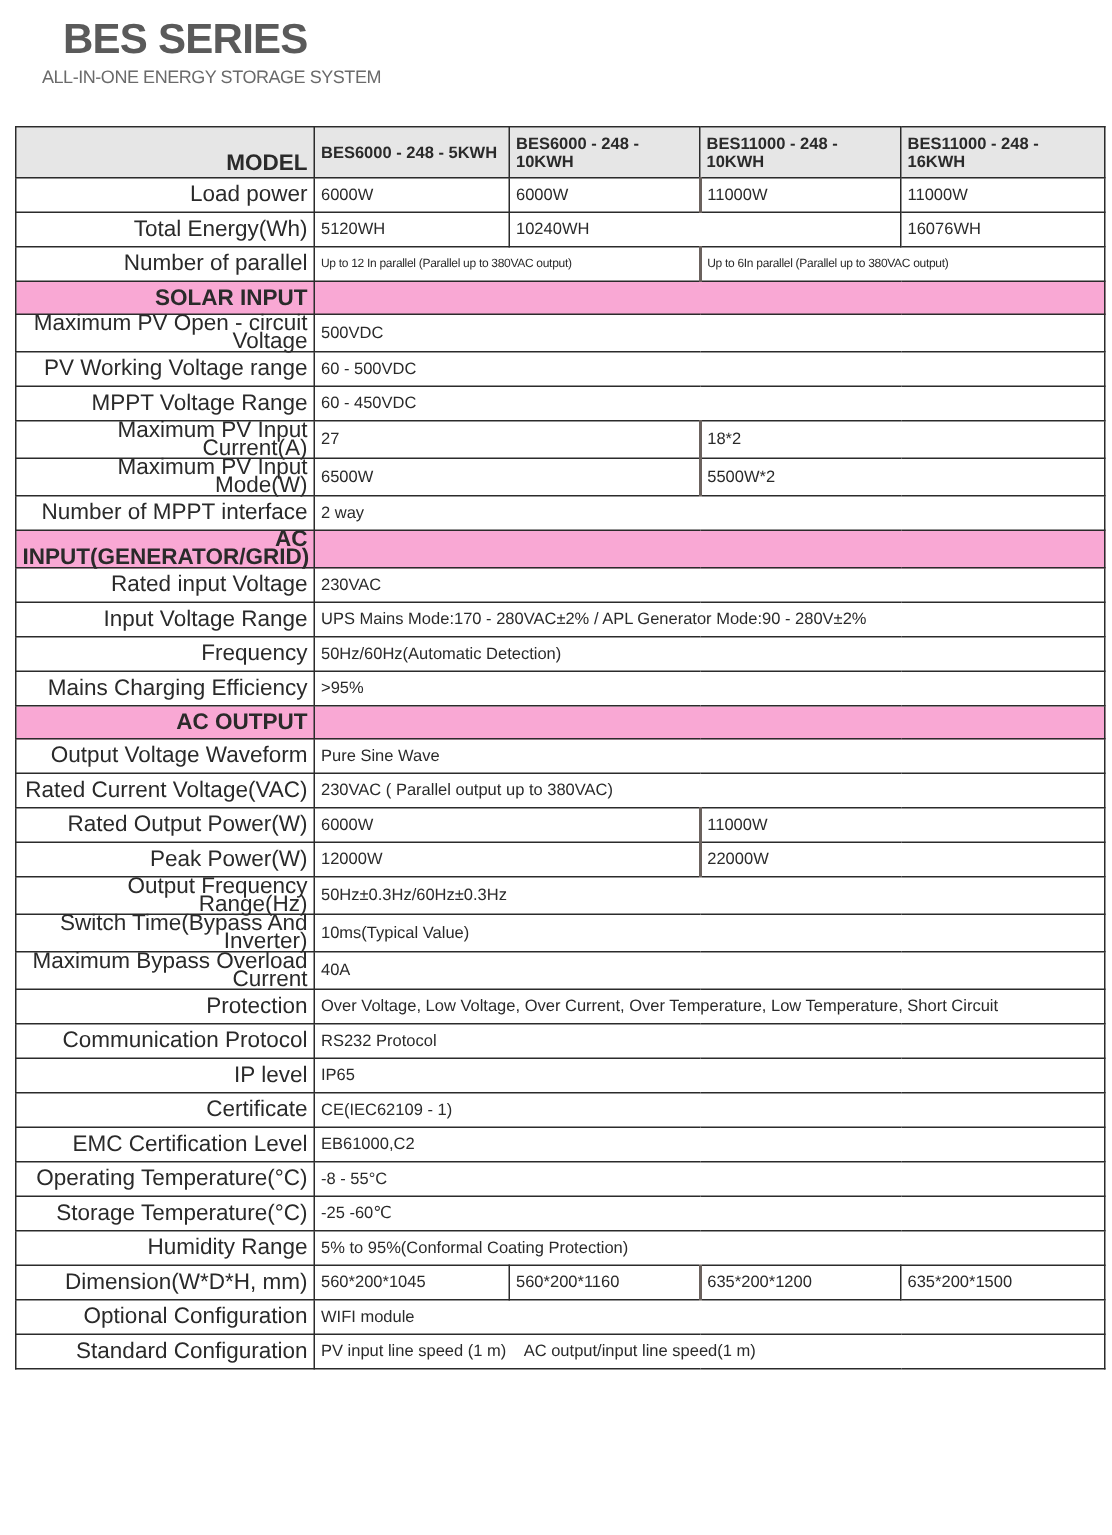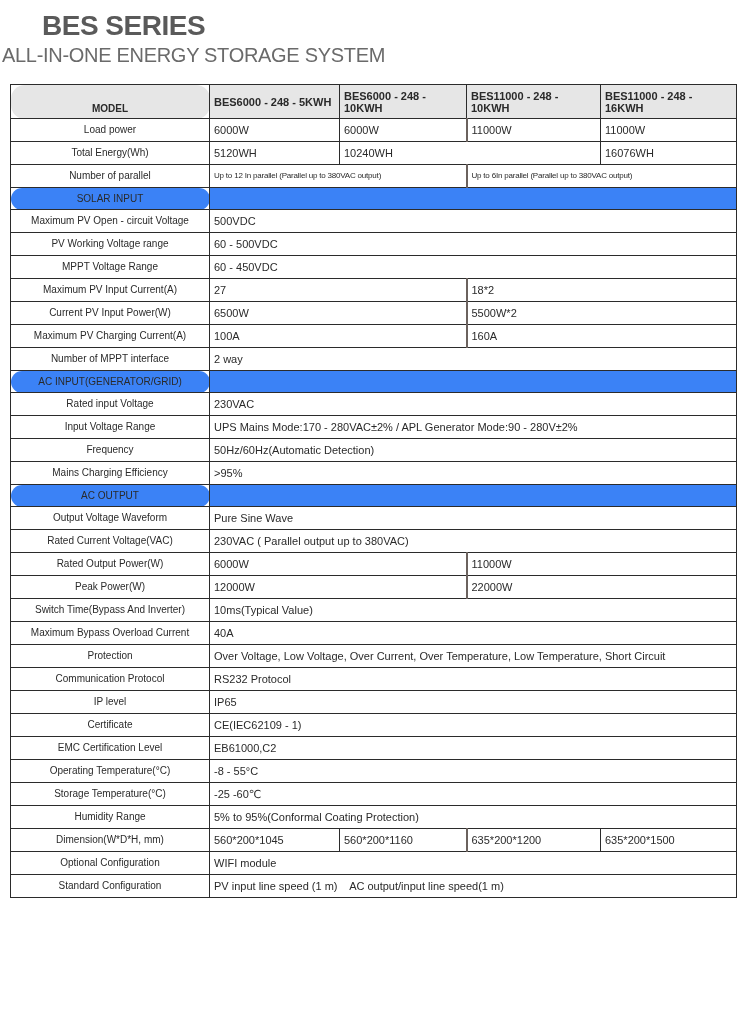--- a/index.html
+++ b/index.html
@@ -1,29 +1,29 @@
 <!DOCTYPE html>
 <html><head>
 <meta charset="utf-8">
 <style>
   html, body { margin:0; padding:0; background:#ffffff; }
   body { width:741px; height:1023px; position:relative; overflow:hidden;
          font-family:"Liberation Sans", "DejaVu Sans", sans-serif; color:#222; }
   .title { position:absolute; left:10px; top:10px; font-size:28px; font-weight:bold;
            color:#5a5a5a; letter-spacing:-0.5px; font-family:"Liberation Sans", sans-serif;margin-left:32px; }
-  .subtitle { position:absolute; left:2px; top:44px; font-size:20px; color:#6a6a6a;
+  .subtitle { position:absolute; left:28px; top:44px; font-size:12px; color:#6a6a6a;
               letter-spacing:-0.3px; font-family:"Liberation Sans", sans-serif; }
   table.spec { position:absolute; left:10px; top:84px; width:726px; border-collapse:collapse;
                table-layout:fixed; font-size:11px; }
   table.spec td { border:1px solid #2b2b2b; height:22px; padding:0 4px; line-height:12px;
                   vertical-align:middle; }
-  table.spec td.lbl { text-align:center; color:#2a2a2a; font-size:10px;border-radius:14px; }
+  table.spec td.lbl { text-align:right; color:#2a2a2a; font-size:15px; }
   table.spec td.val { color:#2a2a2a; }
   table.spec td.val.split { border-left:2px solid #6b625e; }
-  table.spec tr.section td { background:#3b82f6; font-weight:normal; height:21px; }
+  table.spec tr.section td { background:#f9a8d4; font-weight:bold; height:21px; }
   table.spec tr.head td { background:#e6e6e6; font-weight:bold; height:30px; }
   table.spec tr.head td.lbl { vertical-align:bottom; padding-bottom:3px; }
   table.spec tr.head td.val { font-size:11px; line-height:12px; }
   table.spec td.small { font-size:8px; letter-spacing:-0.2px;margin-top:20px; }
 </style>
 </head>
 <body>
 
 <div class="title">BES SERIES</div>
 <div class="subtitle">ALL-IN-ONE ENERGY STORAGE SYSTEM</div>
@@ -80,28 +80,23 @@
   <tr>
     <td class="lbl">MPPT Voltage Range</td>
     <td class="val" colspan="4">60 - 450VDC</td>
   </tr>
   <tr>
     <td class="lbl">Maximum PV Input Current(A)</td>
     <td class="val" colspan="2">27</td>
     <td class="val split" colspan="2">18*2</td>
   </tr>
   <tr>
-    <td class="lbl">Current PV Input Power(W)</td>
+    <td class="lbl">Maximum PV Input Mode(W)</td>
     <td class="val" colspan="2">6500W</td>
     <td class="val split" colspan="2">5500W*2</td>
-  </tr>
-  <tr>
-    <td class="lbl">Maximum PV Charging Current(A)</td>
-    <td class="val" colspan="2">100A</td>
-    <td class="val split" colspan="2">160A</td>
   </tr>
   <tr>
     <td class="lbl">Number of MPPT interface</td>
     <td class="val" colspan="4">2 way</td>
   </tr>
 
   <tr class="section">
     <td class="lbl">AC INPUT(GENERATOR/GRID)</td>
     <td colspan="4"></td>
   </tr>
@@ -136,20 +131,24 @@
   </tr>
   <tr>
     <td class="lbl">Rated Output Power(W)</td>
     <td class="val" colspan="2">6000W</td>
     <td class="val split" colspan="2">11000W</td>
   </tr>
   <tr>
     <td class="lbl">Peak Power(W)</td>
     <td class="val" colspan="2">12000W</td>
     <td class="val split" colspan="2">22000W</td>
+  </tr>
+  <tr>
+    <td class="lbl">Output Frequency Range(Hz)</td>
+    <td class="val" colspan="4">50Hz±0.3Hz/60Hz±0.3Hz</td>
   </tr>
   <tr>
     <td class="lbl">Switch Time(Bypass And Inverter)</td>
     <td class="val" colspan="4">10ms(Typical Value)</td>
   </tr>
   <tr>
     <td class="lbl">Maximum Bypass Overload Current</td>
     <td class="val" colspan="4">40A</td>
   </tr>
   <tr>

